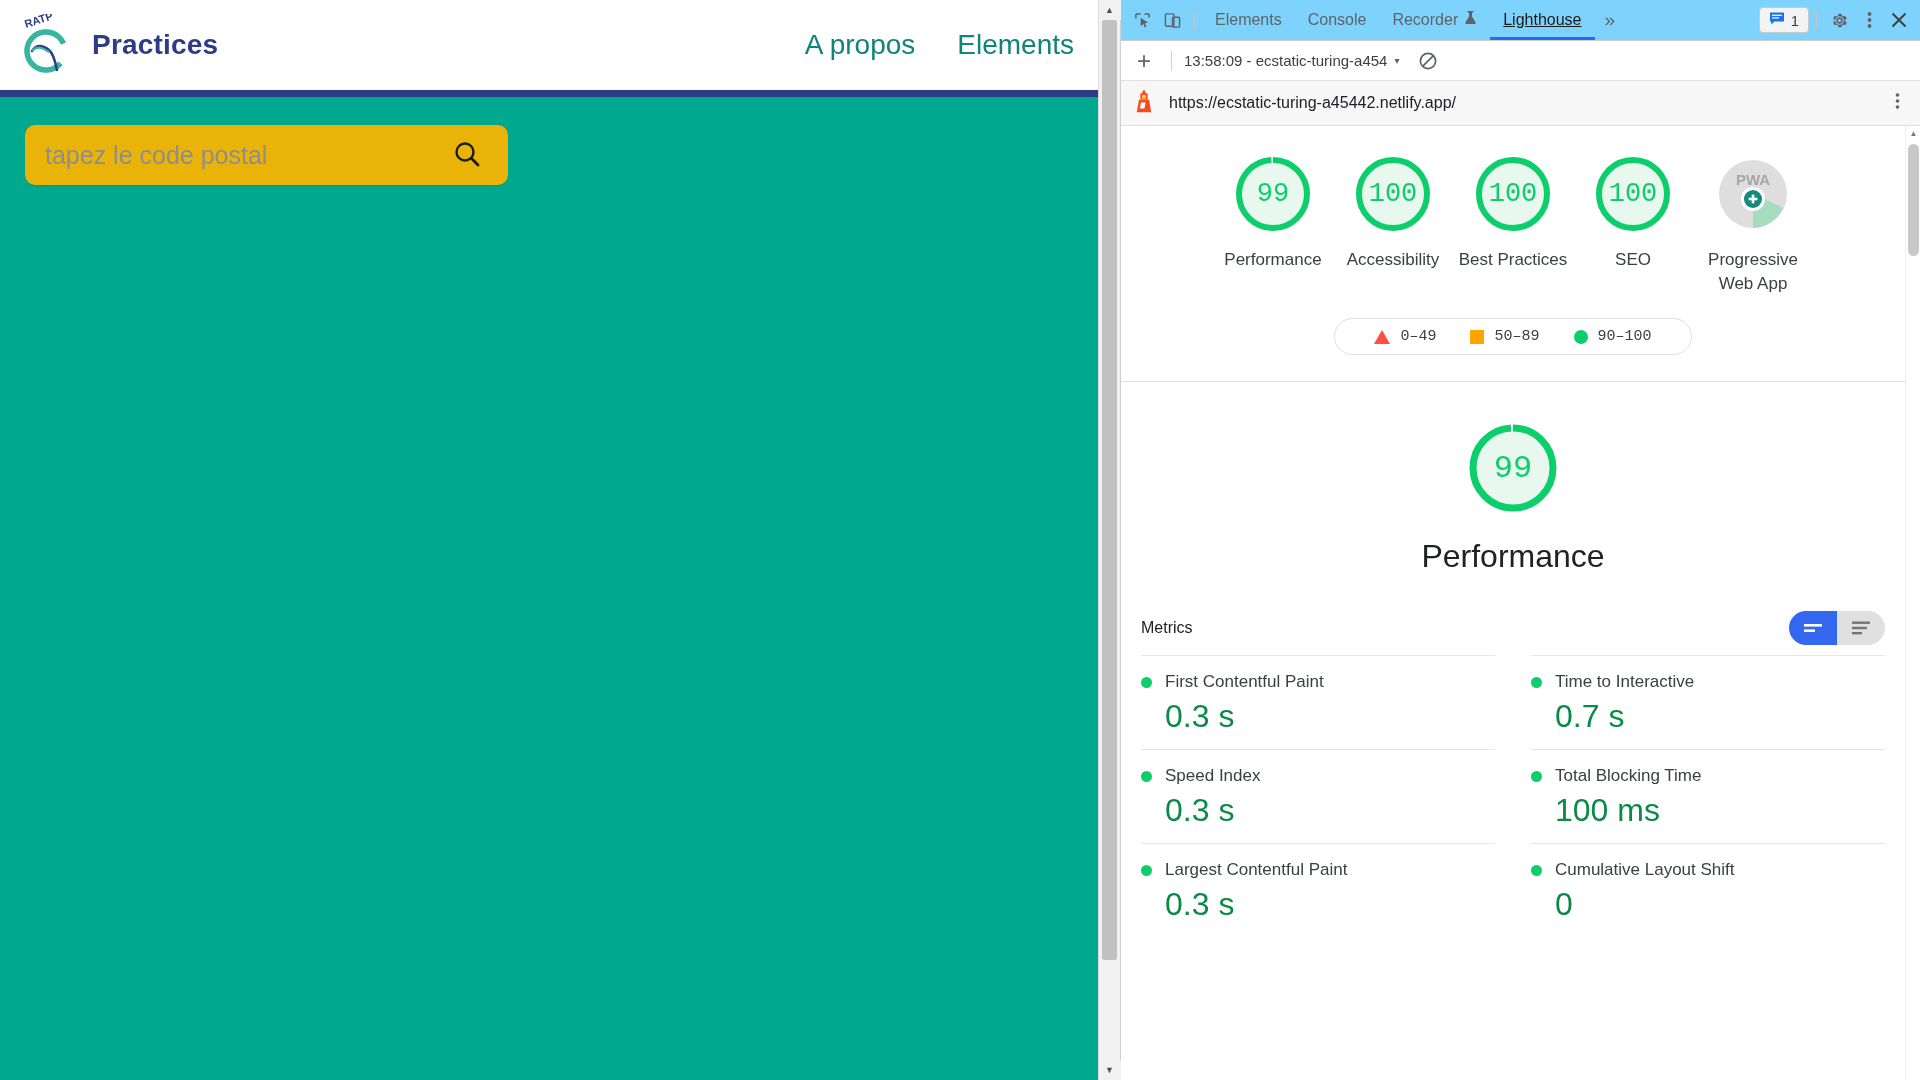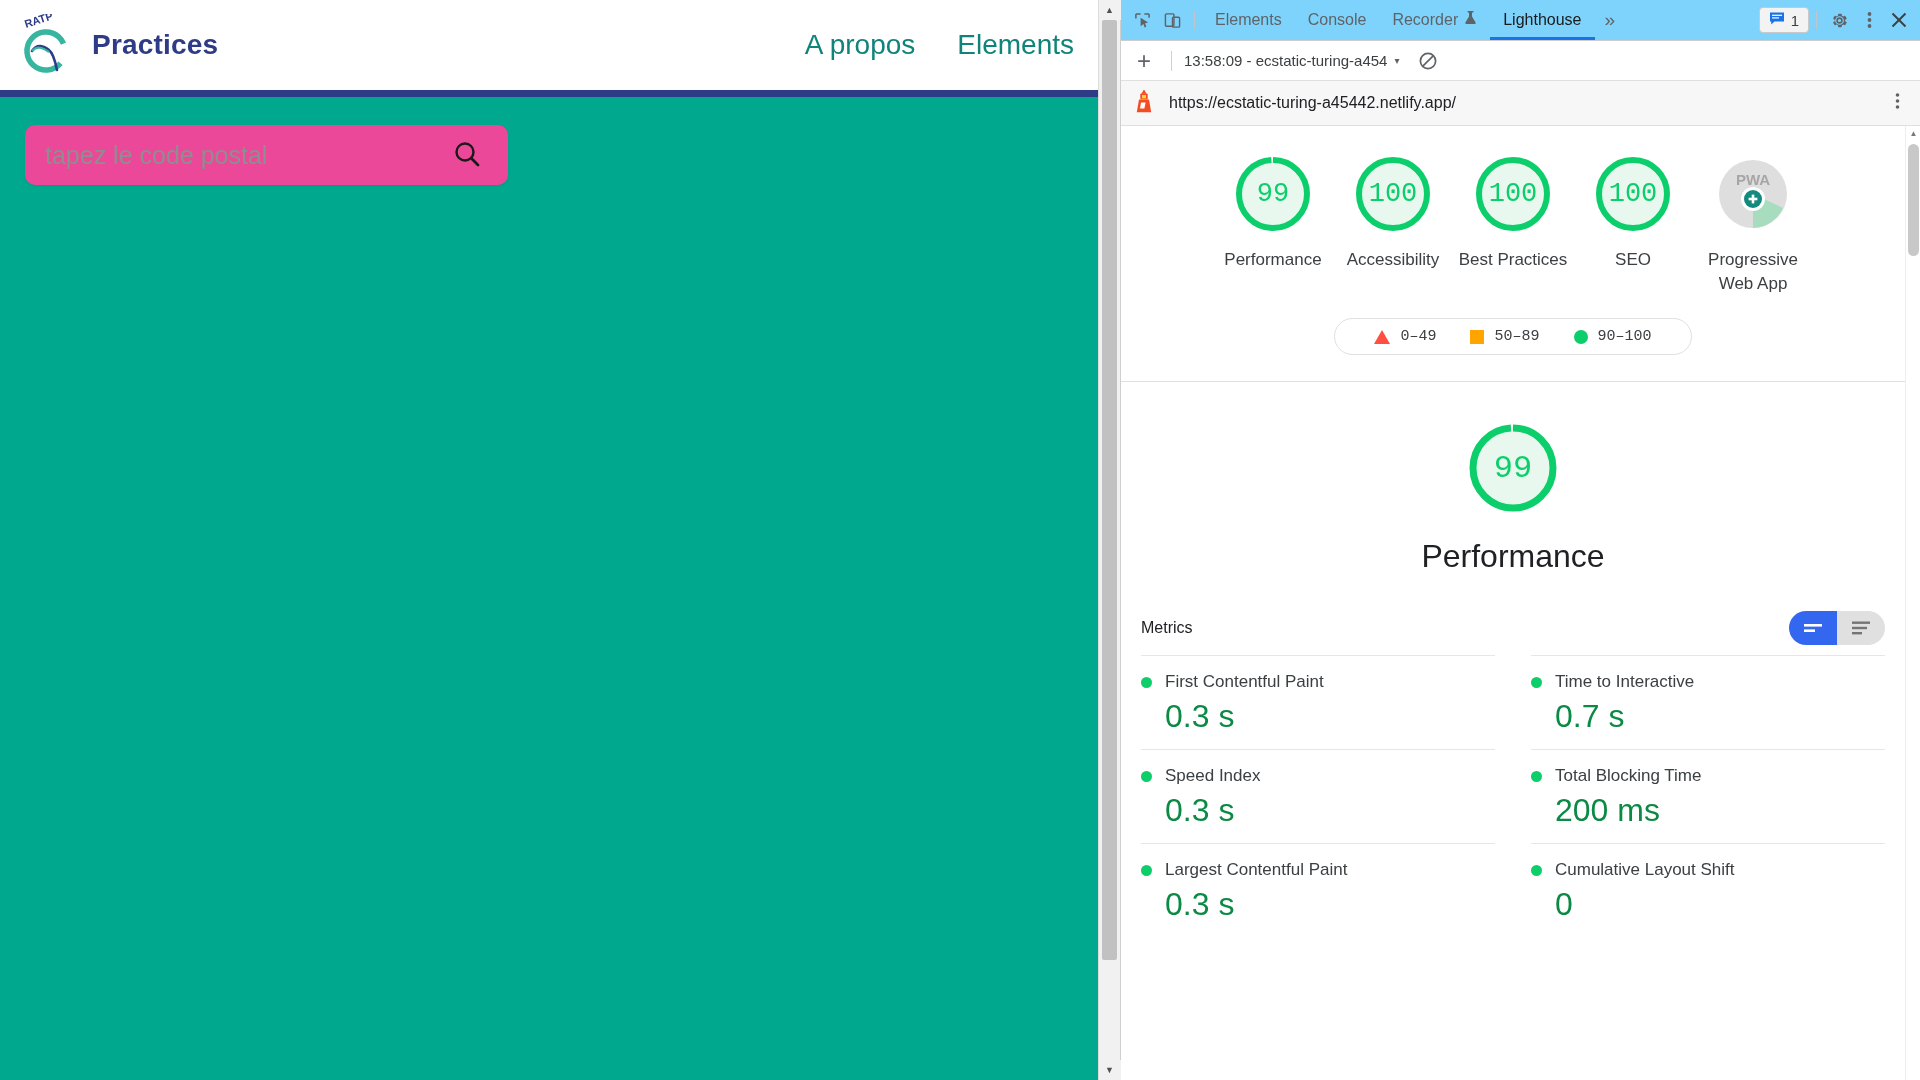--- a/index.html
+++ b/index.html
@@ -31,21 +31,21 @@
   }
   .page-nav { margin-left: auto; display: flex; align-items: center; gap: 42px; }
   .nav-link {
     font-size: 28px; color: #10847a; text-decoration: none;
     font-family: "Liberation Sans", sans-serif;
   }
   .header-rule { height: 7px; background: #2e3b87; }
   .page-body { padding: 28px 0 0 25px; }
   .search-wrap {
     width: 483px; height: 60px;
-    background: #ec4899; border-radius: 10px;
+    background: #eab308; border-radius: 10px;
     display: flex; align-items: center;
     padding: 0 22px 0 20px;
     box-shadow: 0 1px 2px rgba(0,0,0,.08);
   }
   .search-input {
     flex: 1; border: none; outline: none; background: transparent;
     font-size: 25px; color: #333;
     font-family: "Liberation Sans", sans-serif;
   }
   .search-input::placeholder { color: #8e8e8e; }
@@ -90,21 +90,21 @@
     width: 30px; height: 30px; display: flex; align-items: center;
     justify-content: center; cursor: pointer; border-radius: 3px;
     color: #5f6368; flex: none;
   }
   .dt-sep { width: 1px; height: 18px; background: #c4c4c4; margin: 0 7px; flex: none; }
   .dt-tab {
     padding: 0 13px; height: 40px; line-height: 40px;
     font-size: 16px; color: #5f6368; cursor: pointer; white-space: nowrap;
     display: flex; align-items: center; gap: 6px;
   }
-  .dt-tab.active { color: #1a1a1a; box-shadow: inset 0 -3px 0 #1a73e8; }
+  .dt-tab.active { color: #1a1a1a; box-shadow: inset 0 -3px 0 #1a73e8; text-decoration: underline; }
   .dt-spacer { flex: 1; }
   .dt-badge {
     display: flex; align-items: center; gap: 6px;
     border: 1px solid #c9c9c9; border-radius: 4px;
     padding: 3px 9px; cursor: pointer; background: #f3f3f3;
     font-size: 15px; color: #3c4043;
   }
   .dt-overflow { font-size: 19px; color: #5f6368; padding: 0 10px; cursor: pointer; }
 
   .dt-subbar {
@@ -481,21 +481,21 @@
               <span class="metric-name">Speed Index</span>
             </div>
             <div class="metric-value">0.3 s</div>
           </div>
 
           <div class="metric">
             <div class="metric-top">
               <span class="metric-dot"></span>
               <span class="metric-name">Total Blocking Time</span>
             </div>
-            <div class="metric-value">200 ms</div>
+            <div class="metric-value">100 ms</div>
           </div>
 
           <div class="metric">
             <div class="metric-top">
               <span class="metric-dot"></span>
               <span class="metric-name">Largest Contentful Paint</span>
             </div>
             <div class="metric-value">0.3 s</div>
           </div>
 

